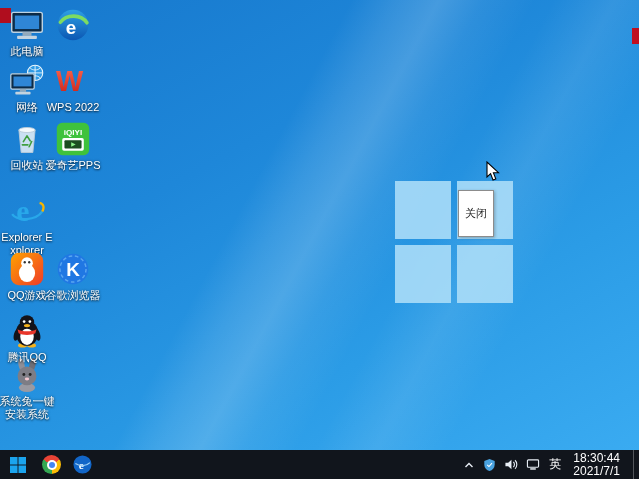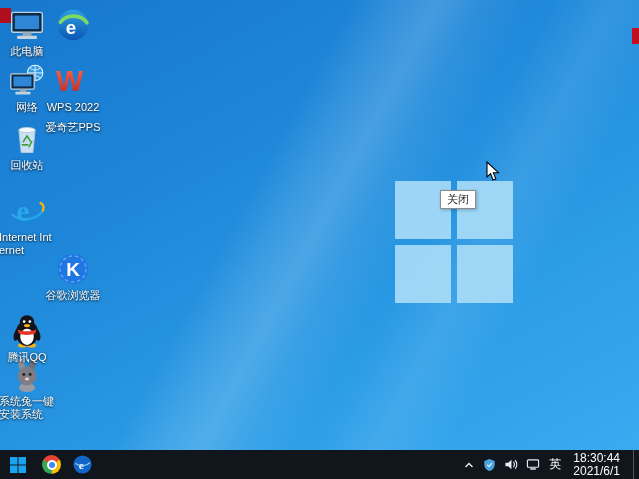--- a/index.html
+++ b/index.html
@@ -9,41 +9,41 @@
   
   .desktop{position:absolute;left:0;top:0;width:639px;height:450px;
     background:
       linear-gradient(118deg, rgba(255,255,255,0) 40%, rgba(255,255,255,.10) 45%, rgba(255,255,255,.18) 50%, rgba(255,255,255,.07) 55%, rgba(255,255,255,0) 61%),
       linear-gradient(118deg, rgba(255,255,255,0) 63%, rgba(255,255,255,.09) 70%, rgba(255,255,255,0) 78%),
       linear-gradient(152deg,#1778cd 0%,#1e87d9 35%,#2b9ce6 70%,#3aabf1 100%);}
 
   
   .cell{position:absolute;width:56px;display:flex;flex-direction:column;align-items:center;cursor:default;}
   .ic{width:38px;height:38px;display:flex;align-items:center;justify-content:center;}
-  .lbl{margin-top:1px;font-size:11px;line-height:13px;color:#fff;
+  .lbl{margin-top:1px;font-size:11px;line-height:13px;color:#fff;text-align:center;
        text-shadow:0 1px 2px rgba(0,0,0,.7),0 0 3px rgba(0,0,0,.45);word-break:break-all;}
 
   
   .chrome-ic{width:34px;height:34px;border-radius:50%;position:relative;
     background:conic-gradient(from -60deg,#ea4335 0 120deg,#fbbc05 0 240deg,#34a853 0 360deg);}
   .chrome-ic::before{content:"";position:absolute;inset:8px;background:#fff;border-radius:50%;}
   .chrome-ic::after{content:"";position:absolute;inset:11px;background:#4285f4;border-radius:50%;}
   .chrome-mini{width:19px;height:19px;border-radius:50%;position:relative;
     background:conic-gradient(from -60deg,#ea4335 0 120deg,#fbbc05 0 240deg,#34a853 0 360deg);}
   .chrome-mini::before{content:"";position:absolute;inset:4.5px;background:#fff;border-radius:50%;}
   .chrome-mini::after{content:"";position:absolute;inset:6.5px;background:#4285f4;border-radius:50%;}
 
   
   .watermark{position:absolute;left:395px;top:181px;width:118px;height:122px;
     display:grid;grid-template-columns:56px 56px;grid-template-rows:58px 58px;gap:6px;}
   .pane{background:rgba(173,222,248,.88);}
 
   
-  .tooltip{position:absolute;left:440px;top:190px;background:#fff;border:1px solid #8c8c8c;
-    padding:1px 6px;font-size:11px;color:#222;box-shadow:1px 1px 3px rgba(0,0,0,.25);white-space:nowrap;}
+  .tooltip{position:absolute;left:458px;top:190px;background:#fff;border:1px solid #8c8c8c;
+    padding:15px 6px;font-size:11px;color:#222;box-shadow:1px 1px 3px rgba(0,0,0,.25);white-space:nowrap;}
 
   
   .cursor{position:absolute;left:486px;top:161px;}
 
   
   .taskbar{position:absolute;left:0;bottom:0;width:639px;height:29px;background:#11151c;
     display:flex;align-items:center;color:#fff;}
   .tb-btn{height:29px;display:flex;align-items:center;justify-content:center;}
   .start{width:36px;}
   .appbtn{width:31px;}
@@ -101,23 +101,41 @@
     </div>
 
     <div class="cell" style="left:-1px;top:192px">
       <div class="ic">
         <svg width="36" height="36" viewBox="0 0 40 40">
           <text x="8" y="31" font-family="Liberation Serif,serif" font-size="33" font-weight="bold" fill="#28a8ea">e</text>
           <path d="M3.5 23.5 C9 31.5,30 31,37 20.5" stroke="#28a8ea" stroke-width="2.6" fill="none"></path>
           <path d="M37 20.5 C39.5 16,38.5 12,34 11" stroke="#f7b500" stroke-width="2.6" fill="none"></path>
         </svg>
       </div>
-      <div class="lbl">Internet Internet</div>
-    </div>
-
+      <div class="lbl">Explorer Explorer</div>
+    </div>
+
+    <div class="cell" style="left:-1px;top:250px">
+      <div class="ic">
+        <svg width="36" height="36" viewBox="0 0 40 40">
+          <defs>
+              <linearGradient id="qg" x1="0" y1="0" x2="1" y2="1">
+            <stop offset="0" stop-color="#ffa200"></stop>
+                <stop offset="1" stop-color="#ef3b28"></stop>
+              </linearGradient>
+            </defs>
+          <rect x="2" y="2" width="36" height="36" rx="9" fill="url(#qg)"></rect>
+          <circle cx="20" cy="13.5" r="6.5" fill="#fff"></circle>
+          <ellipse cx="20" cy="24.5" rx="9" ry="10" fill="#fff"></ellipse>
+          <circle cx="17.5" cy="12.5" r="1.3" fill="#333"></circle>
+          <circle cx="22.5" cy="12.5" r="1.3" fill="#333"></circle>
+        </svg>
+      </div>
+      <div class="lbl">QQ游戏</div>
+    </div>
 
     <div class="cell" style="left:-1px;top:356px">
       <div class="ic">
         <svg width="36" height="36" viewBox="0 0 40 40">
           <ellipse cx="14" cy="9" rx="3.4" ry="8" fill="#8f8f97" transform="rotate(-12 14 9)"></ellipse>
           <ellipse cx="26" cy="9" rx="3.4" ry="8" fill="#6e6e76" transform="rotate(12 26 9)"></ellipse>
           <ellipse cx="20" cy="34" rx="9" ry="5" fill="#9a9aa2"></ellipse>
           <circle cx="20" cy="21" r="10.5" fill="#7d7d85"></circle>
           <circle cx="16.5" cy="19.5" r="1.6" fill="#222"></circle>
           <circle cx="23.5" cy="19.5" r="1.6" fill="#222"></circle>
@@ -171,20 +189,29 @@
                 <stop offset="1" stop-color="#c81e14"></stop>
               </linearGradient>
             </defs>
           <text x="1" y="31" font-size="32" font-weight="bold" fill="url(#wps)">W</text>
         </svg>
       </div>
       <div class="lbl">WPS 2022</div>
     </div>
 
     <div class="cell" style="left:45px;top:120px">
+      <div class="ic">
+        <svg width="36" height="36" viewBox="0 0 40 40">
+          <rect x="2" y="2" width="36" height="36" rx="6" fill="#3fc23c"></rect>
+          <text x="20" y="15" font-size="9" font-weight="bold" fill="#fff" text-anchor="middle">iQIYI</text>
+          <rect x="8" y="19" width="24" height="14" rx="2" fill="#fff"></rect>
+          <rect x="10.5" y="21.5" width="19" height="9" rx="1" fill="#1c4d20"></rect>
+          <path d="M18 23.5 L23 26 L18 28.5 Z" fill="#8cf08a"></path>
+        </svg>
+      </div>
       <div class="lbl">爱奇艺PPS</div>
     </div>
 
 
     <div class="cell" style="left:45px;top:250px">
       <div class="ic">
         <svg width="36" height="36" viewBox="0 0 40 40">
           <circle cx="20" cy="20" r="17" fill="#2077e3"></circle>
           <circle cx="20" cy="20" r="14.5" fill="none" stroke="#5aa7f0" stroke-width="1.6" stroke-dasharray="4 3"></circle>
           <text x="20" y="27.5" font-size="21" font-weight="bold" fill="#fff" text-anchor="middle">K</text>
@@ -254,18 +281,18 @@
       </div>
       <div class="tray-ic">
         <svg width="14" height="13" viewBox="0 0 15 14">
           <rect x="1.5" y="2" width="12" height="8" rx="1" fill="none" stroke="#e8eef5" stroke-width="1.2"></rect>
           <rect x="4.5" y="11" width="6" height="1.6" fill="#e8eef5"></rect>
         </svg>
       </div>
       <div class="tray-ic ime">英</div>
       <div class="clock">
         <div>18:30:44</div>
-        <div>2021/6/1</div>
+        <div>2021/7/1</div>
       </div>
       <div class="show-desktop"></div>
     </div>
   </div>
 </div>
 
 </body></html>

